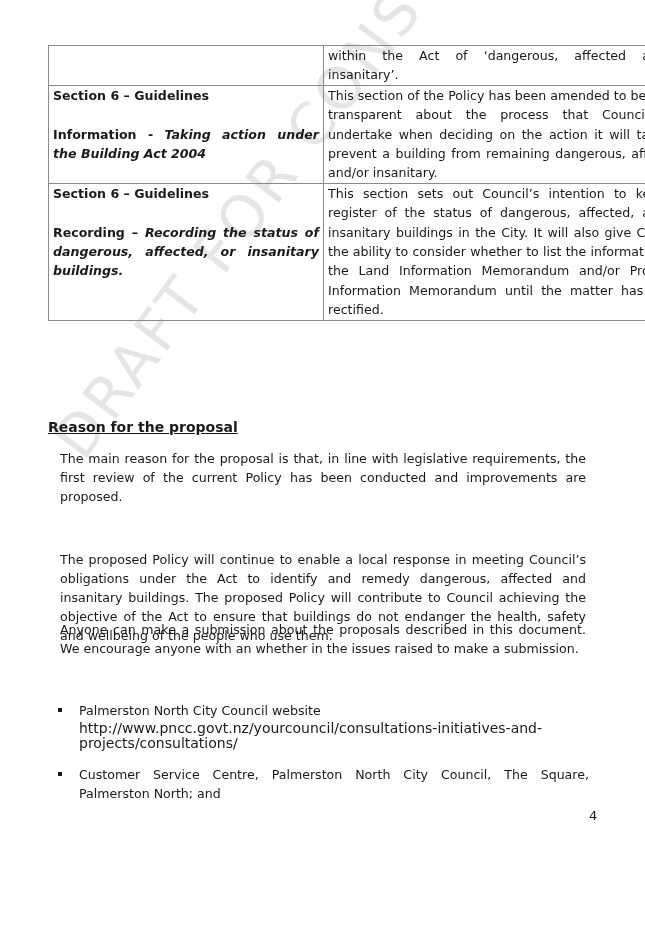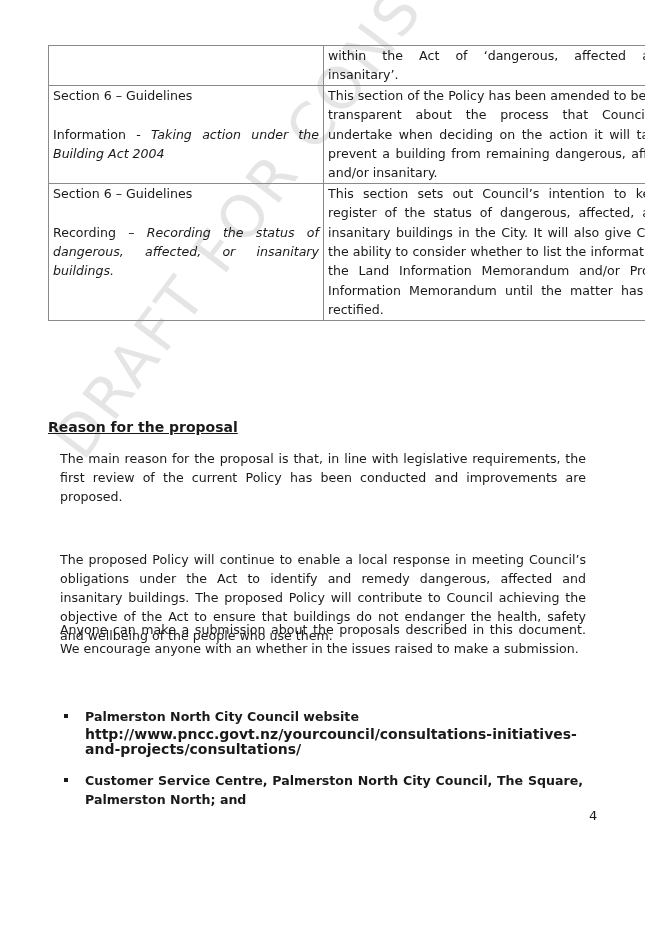--- a/index.html
+++ b/index.html
@@ -2,29 +2,29 @@
 <html><head>
 <meta charset="utf-8">
 <style>
   html, body { margin:0; padding:0; background:#ffffff; }
   body { width:645px; height:926px; position:relative; overflow:hidden;
          font-family:"DejaVu Sans", sans-serif; color:#1a1a1a; }
   .page { position:absolute; left:0; top:0; width:645px; height:926px; }
   table.policy { position:absolute; left:48px; top:45px; width:640px;
                  border-collapse:collapse; font-size:12.6px; line-height:19.4px; }
   table.policy td { border:1px solid #8a8a8a; vertical-align:top; padding:0 4px; }
-  table.policy td.col1 { width:266px; text-align:justify; }
+  table.policy td.col1 { width:266px; text-align:justify;font-weight:bold; }
   table.policy td.col2 { text-align:justify; }
   .gap { height:19.4px; }
   em { font-style:italic; }
   .section { position:absolute; left:48px; width:550px; font-size:12.6px; line-height:19.2px; text-align:justify; }
   .heading { font-weight:bold; text-decoration:underline; font-size:14px; line-height:20px; }
   .para { margin:12px; }
   .spacer { height:19px; }
-  .bullets { list-style:none; margin:15px; padding:0;font-weight:bold; }
+  .bullets { list-style:none; margin:9px; padding:0; }
   .bullets li { position:relative; padding-left:22px; }
   .bullet-mark { position:absolute; left:1px; top:7px; width:4px; height:4px; background:#1a1a1a; }
   .url { font-size:14px; line-height:15px; }
   .pagenum { position:absolute; left:589px; top:808px; font-size:13px; }
   .watermark { position:absolute; left:40px; top:430px; font-size:58px; letter-spacing:4px;
                color:rgba(160,160,160,0.28); transform:rotate(-53deg); transform-origin:left top;
                white-space:nowrap; font-family:"DejaVu Sans", sans-serif; pointer-events:none; }
 </style>
 </head>
 <body>

